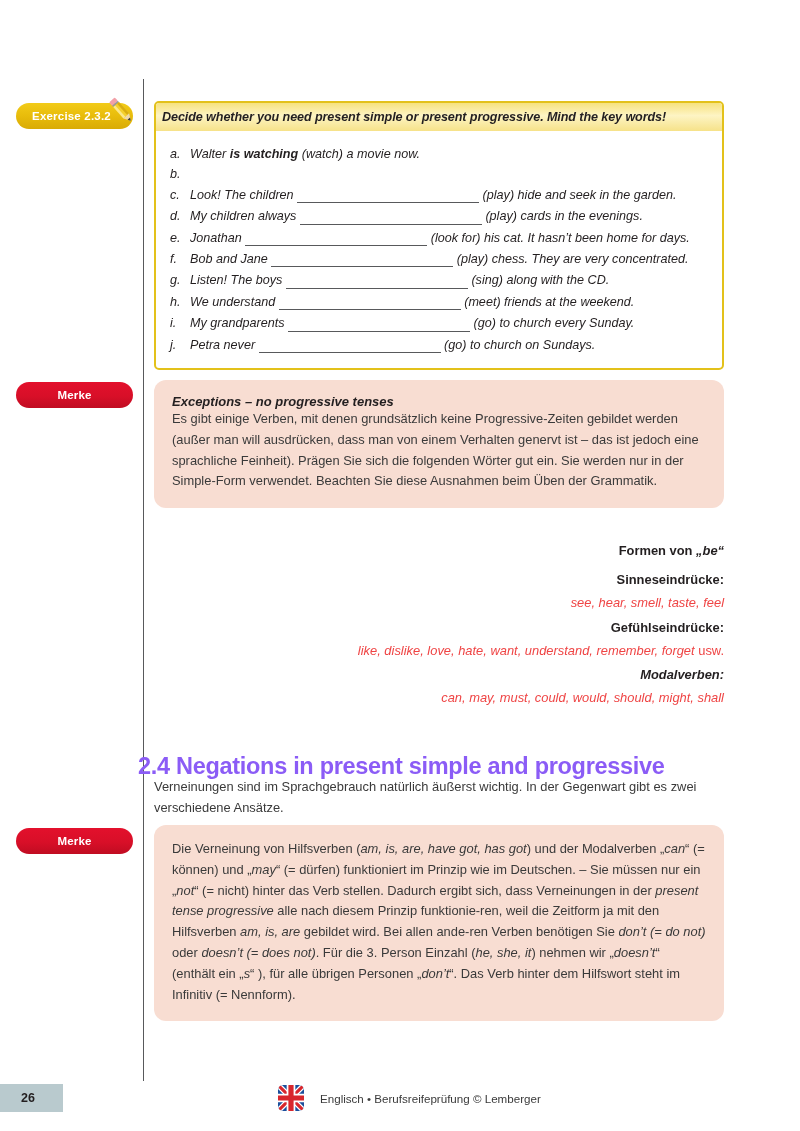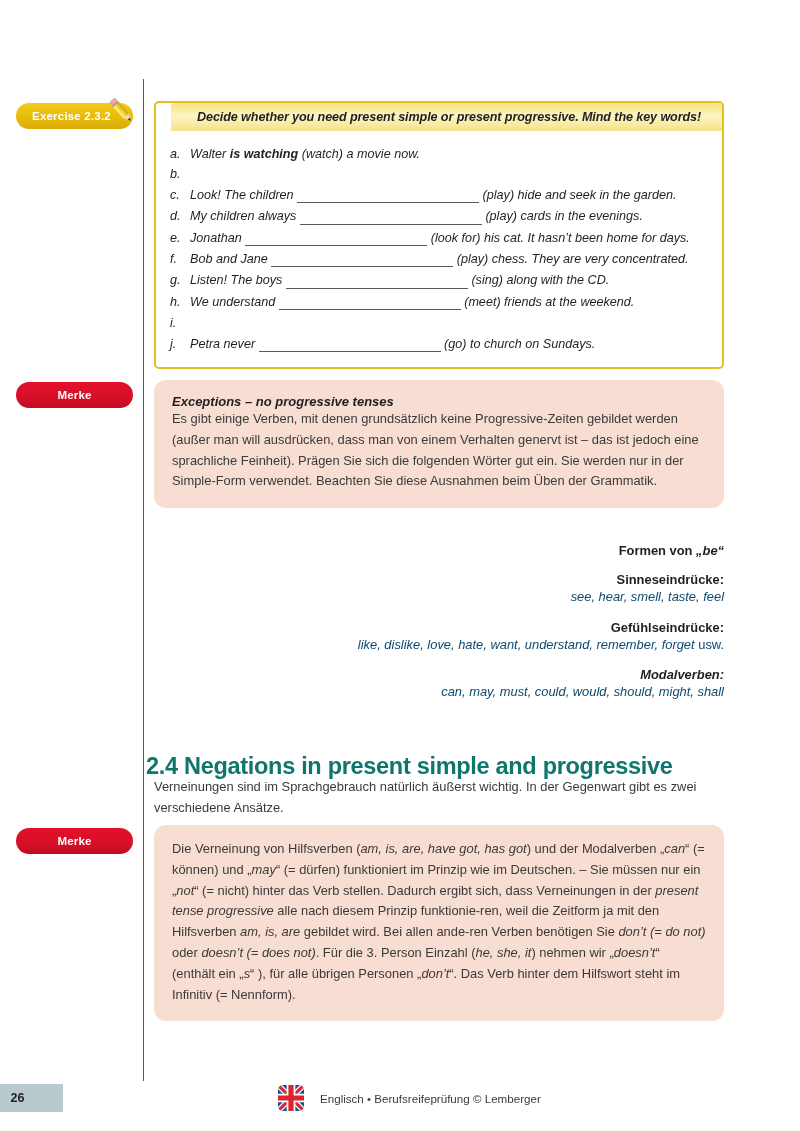--- a/index.html
+++ b/index.html
@@ -135,28 +135,27 @@
     position: absolute;
     left: 154px; top: 101px;
     width: 570px;
     border: 2px solid #e3c11a;
     border-radius: 5px;
     box-sizing: border-box;
     background: #ffffff;
   }
   .exercise-head {
     background: linear-gradient(180deg, #f7e27e 0%, #fdf4c4 45%, #f6e289 100%);
-    padding: 7px 14px 7px 26px;
+    padding: 7px 14px 7px 6px;
     border-radius: 3px 3px 0 0;
     font-style: italic;
     font-weight: bold;
     font-size: 12.6px;
     color: #231f20;
     letter-spacing: -0.1px;
-    margin-left: 15px;
   }
   .exercise-body {
     padding: 13px 12px 12px 14px;
   }
   .ex-item {
     display: flex;
     font-style: italic;
     font-size: 12.6px;
     line-height: 20.4px;
     color: #231f20;
@@ -206,57 +205,57 @@
   .verb-head {
     font-weight: bold;
     font-size: 12.9px;
     color: #231f20;
     margin: 0;
   }
   .verb-head-it { font-style: italic; }
   .verb-list {
     font-style: italic;
     font-size: 12.9px;
-    color: #0c4a6e;
-    margin: 2px 0 0 0;
+    color: #ef4444;
+    margin: 8px 0 0 0;
   }
   .verb-list .plain { font-style: normal; }
   .vs-formen { top: 543px; }
   .vs-sinne  { top: 572px; }
   .vs-gefuehl{ top: 620px; }
   .vs-modal  { top: 667px; }
 
   
   .sec-heading {
     position: absolute;
-    left: 146px; top: 733px;
+    left: 138px; top: 733px;
     width: 580px;
     font-size: 23.5px;
     font-weight: bold;
-    color: #0f766e;
+    color: #8b5cf6;
     letter-spacing: -0.3px;
   }
   .sec-para {
     position: absolute;
     left: 154px; top: 777px;
     width: 572px;
     font-size: 12.9px;
     line-height: 20.8px;
     color: #3a3a3a;
   }
 
   
   .page-badge {
     position: absolute;
     left: 0; top: 1084px;
     width: 63px; height: 28px;
     background: #b9cace;
     display: flex;
     align-items: center;
-    justify-content: center;
+    justify-content: flex-end;
     padding-right: 28px;
     box-sizing: border-box;
     font-size: 12.5px;
     font-weight: bold;
     color: #231f20;
   }
   .footer-center {
     position: absolute;
     left: 278px; top: 1085px;
     display: flex;
@@ -345,20 +344,21 @@
       <div class="ex-item">
         <span class="ex-letter">g.</span>
         <span><span>Listen! The boys </span><span class="ex-blank" style="width: 182px;">&nbsp;</span><span> (sing) along with the CD.</span></span>
       </div>
       <div class="ex-item">
         <span class="ex-letter">h.</span>
         <span><span>We understand </span><span class="ex-blank" style="width: 182px;">&nbsp;</span><span> (meet) friends at the weekend.</span></span>
       </div>
       <div class="ex-item">
         <span class="ex-letter">i.</span>
+        <span><span>My grandparents </span><span class="ex-blank" style="width: 182px;">&nbsp;</span><span> (go) to church every Sunday.</span></span>
       </div>
       <div class="ex-item">
         <span class="ex-letter">j.</span>
         <span><span>Petra never </span><span class="ex-blank" style="width: 182px;">&nbsp;</span><span> (go) to church on Sundays.</span></span>
       </div>
     </div>
 </div>
 
 <div class="pink-box pink-box-1">
   <div class="pink-title">Exceptions – no progressive tenses</div>

